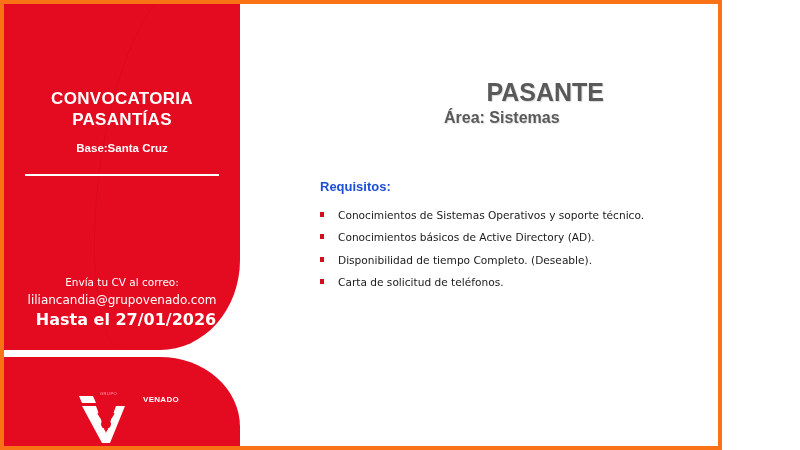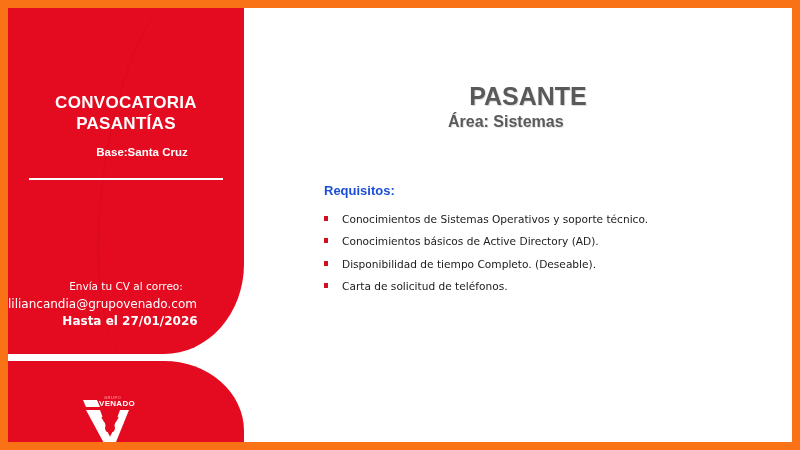--- a/index.html
+++ b/index.html
@@ -1,22 +1,22 @@
 <!DOCTYPE html>
 <html><head>
   <meta charset="utf-8">
   <style>
     * { box-sizing: border-box; margin: 0; padding: 0; }
     html, body { width: 800px; height: 450px; overflow: hidden; background: #ffffff; }
     body { font-family: "DejaVu Sans", sans-serif; position: relative; }
 
     .slide {
-      position: absolute; left: 0; top: 0; width: 800px; height: 450px;
+      position: absolute; left: 0; top: 0; width: 722px; height: 450px;
       background: #ffffff;
-      border: 8px solid #f97316;
+      border: 4px solid #f97316;
       overflow: hidden;
     }
 
     
     .left-panel {
       position: absolute; left: 0; top: 0; width: 236px; height: 444px;
     }
     .left-top {
       position: absolute; left: 0; top: 0; width: 236px; height: 346px;
       background: #e40a1f;
@@ -37,61 +37,61 @@
 
     .lp-title {
       position: absolute; left: 0; top: 84px; width: 236px;
       text-align: center; color: #ffffff;
       font-family: "Liberation Sans", sans-serif; font-weight: bold;
       font-size: 17px; line-height: 21px; letter-spacing: 0.3px;
     }
     .lp-base {
       position: absolute; left: 0; top: 138px; width: 236px;
       text-align: center; color: #ffffff;
-      font-family: "Liberation Sans", sans-serif; font-weight: bold; font-size: 11.5px; margin-left: 16px;
+      font-family: "Liberation Sans", sans-serif; font-weight: bold; font-size: 11.5px;
     }
     .lp-sep {
       position: absolute; left: 21px; top: 170px; width: 194px; height: 2px;
       background: #ffffff;
     }
     .lp-intro {
       position: absolute; left: 14px; top: 187px; width: 208px;
       text-align: center; color: #ffffff;
       font-size: 10.5px; line-height: 13px;
     }
     .lp-send {
       position: absolute; left: 0; top: 272px; width: 236px;
       text-align: center; color: #ffffff; font-size: 10.5px;
     }
     .lp-email {
       position: absolute; left: 0; top: 289px; width: 236px;
-      text-align: left; color: #ffffff; font-size: 12px;
+      text-align: center; color: #ffffff; font-size: 12px;
     }
     .lp-deadline {
       position: absolute; left: 0; top: 306px; width: 236px;
-      text-align: center; color: #ffffff; font-size: 12px; font-weight: bold; padding-left: 8px;
+      text-align: center; color: #ffffff; font-size: 16px; font-weight: bold; padding-left: 8px;
     }
 
     
     .logo {
       position: absolute; left: 72px; top: 387px; width: 60px; height: 56px;
     }
     .logo-small {
       position: absolute; left: 24px; top: 0; font-size: 4px; color: #ffb0b8;
       font-family: "Liberation Sans", sans-serif; letter-spacing: 0.5px;
     }
     .logo-word {
       position: absolute; left: 19px; top: 4px; font-size: 8px; color: #ffffff;
-      font-family: "Liberation Sans", sans-serif; font-weight: bold; letter-spacing: 0.3px;
+      font-family: "Liberation Sans", sans-serif; font-weight: bold; letter-spacing: 0.3px; padding-left: 48px;
     }
 
     
     .job-title {
       position: absolute; left: 440px; top: 74px; width: 160px;
-      text-align: center; color: #595959;
+      text-align: right; color: #595959;
       font-family: "Liberation Sans", sans-serif; font-weight: bold;
       font-size: 25px; line-height: 28px;
       text-shadow: 1px 1px 1px rgba(0,0,0,0.15);
     }
     .job-area {
       position: absolute; left: 440px; top: 104px; width: 160px;
       color: #595959;
       font-family: "Liberation Sans", sans-serif; font-weight: bold;
       font-size: 16px; line-height: 20px;
       text-shadow: 1px 1px 1px rgba(0,0,0,0.12);

